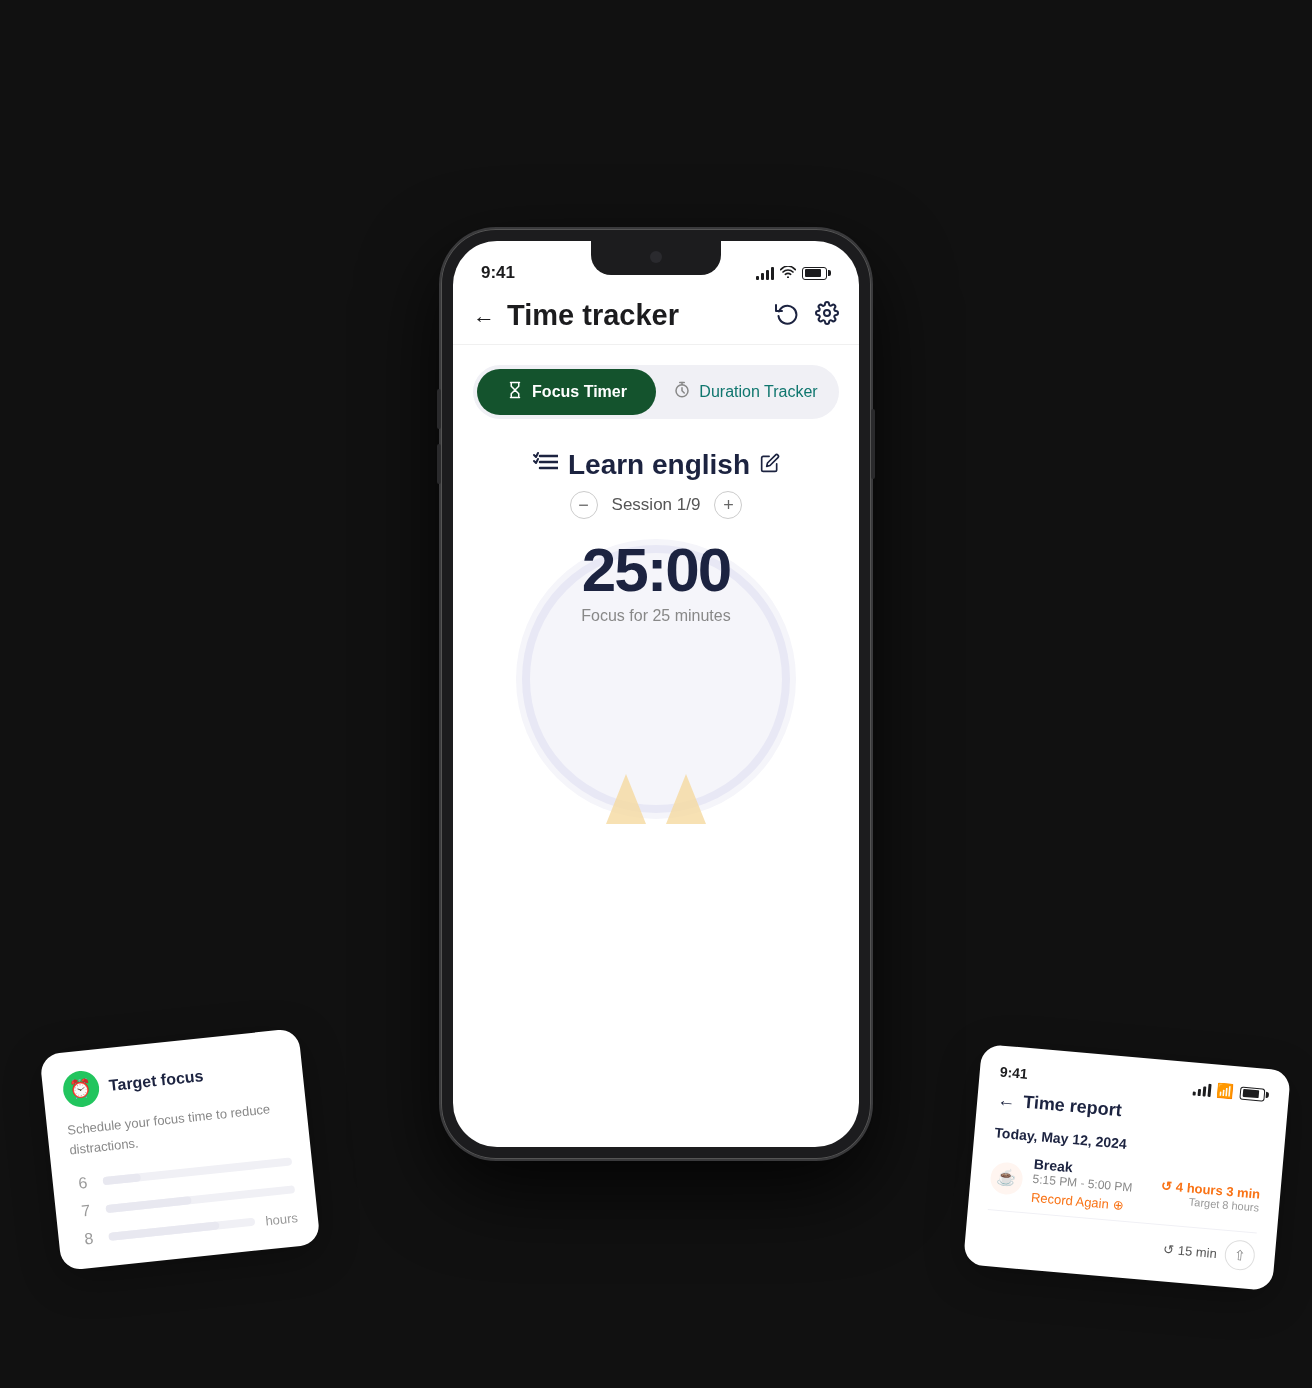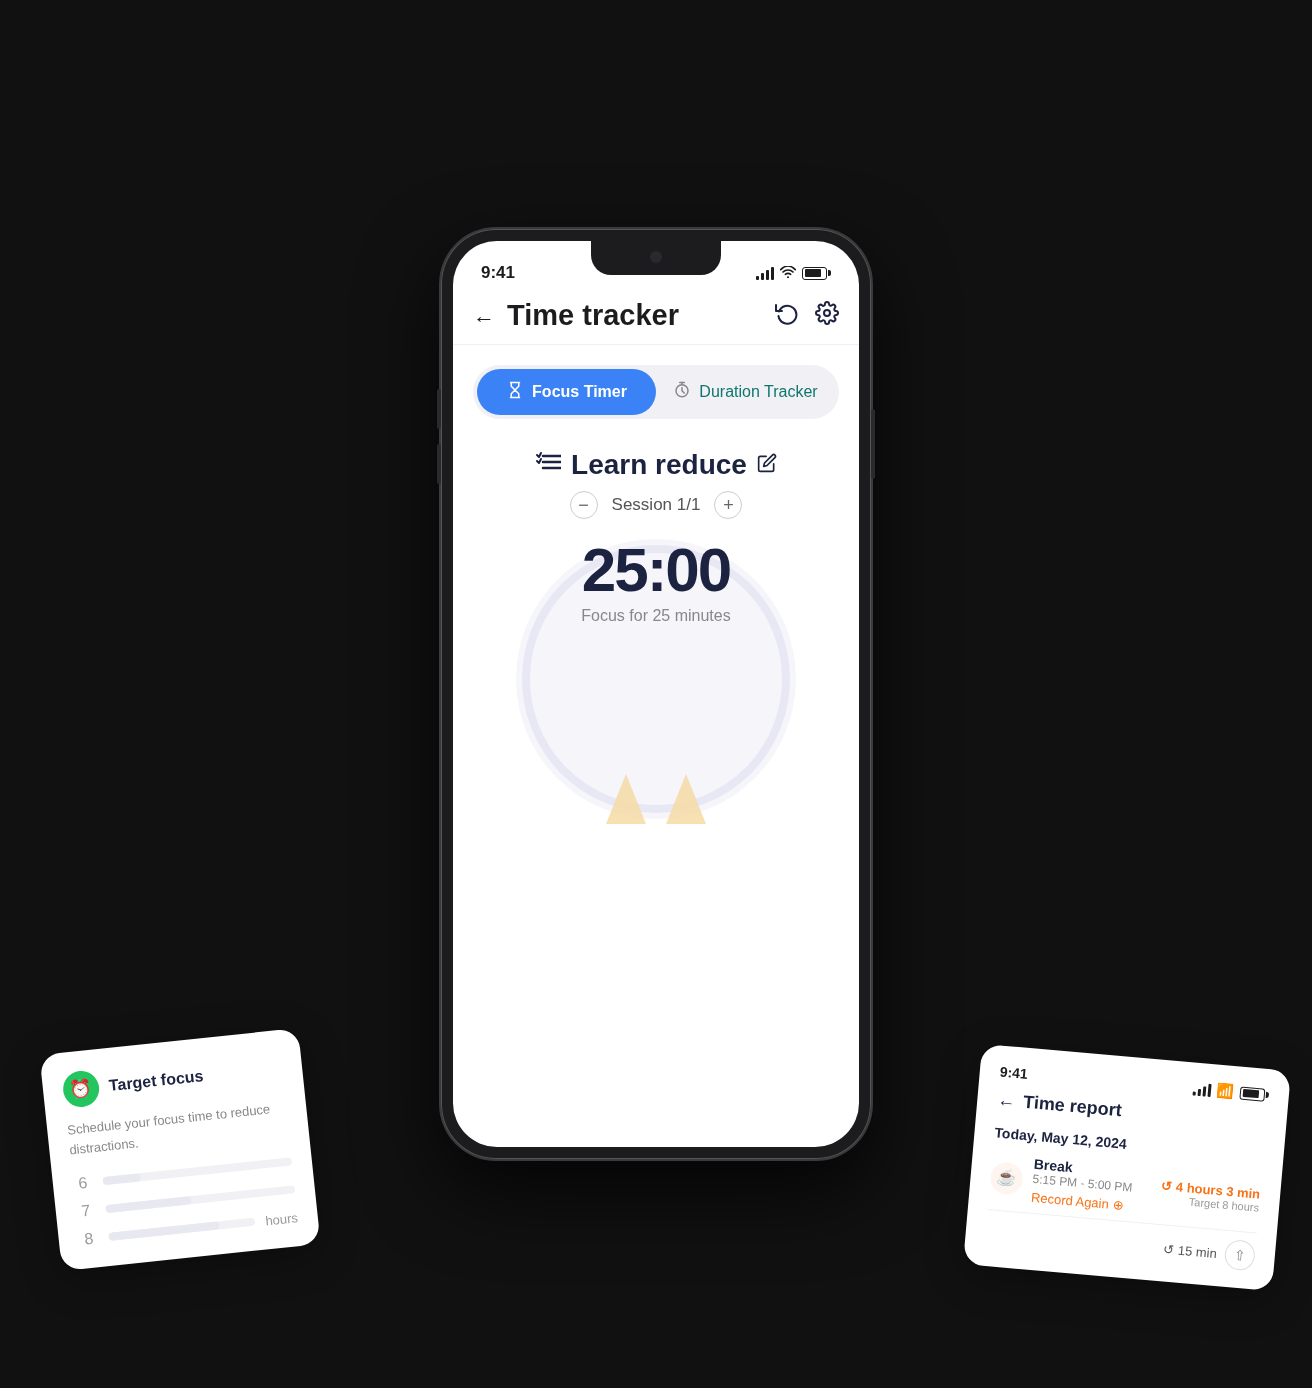--- a/index.html
+++ b/index.html
@@ -165,21 +165,21 @@
     
     .tab-container {
       display: flex;
       margin: 20px 20px 10px;
       background: #f0f0f5;
       border-radius: 30px;
       padding: 4px;
     }
     .tab-active {
       flex: 1;
-      background: #3b82f6;
+      background: #14532d;
       border-radius: 26px;
       padding: 12px 16px;
       display: flex;
       align-items: center;
       justify-content: center;
       gap: 8px;
       cursor: pointer;
     }
     .tab-active span {
       color: #fff;
@@ -658,31 +658,31 @@
         <div class="task-title-row">
           <span class="task-icon">
             <svg width="26" height="22" viewBox="0 0 26 22" fill="none">
               <line x1="8" y1="5" x2="26" y2="5" stroke="#1c2340" stroke-width="2.5" stroke-linecap="round"></line>
               <line x1="8" y1="11" x2="26" y2="11" stroke="#1c2340" stroke-width="2.5" stroke-linecap="round"></line>
               <line x1="8" y1="17" x2="26" y2="17" stroke="#1c2340" stroke-width="2.5" stroke-linecap="round"></line>
               <polyline points="2,4 4,6 6,2" stroke="#1c2340" stroke-width="2" fill="none" stroke-linecap="round" stroke-linejoin="round"></polyline>
               <polyline points="2,10 4,12 6,8" stroke="#1c2340" stroke-width="2" fill="none" stroke-linecap="round" stroke-linejoin="round"></polyline>
             </svg>
           </span>
-          <span class="task-title">Learn reduce</span>
+          <span class="task-title">Learn english</span>
           <span class="edit-icon">
             <svg width="20" height="20" viewBox="0 0 24 24" fill="none" stroke="#1c2340" stroke-width="2" stroke-linecap="round" stroke-linejoin="round">
               <path d="M11 4H4a2 2 0 0 0-2 2v14a2 2 0 0 0 2 2h14a2 2 0 0 0 2-2v-7"></path>
               <path d="M18.5 2.5a2.121 2.121 0 0 1 3 3L12 15l-4 1 1-4 9.5-9.5z"></path>
             </svg>
           </span>
         </div>
         <div class="session-row">
           <button class="session-btn">−</button>
-          <span class="session-text">Session 1/1</span>
+          <span class="session-text">Session 1/9</span>
           <button class="session-btn">+</button>
         </div>
       </div>
 
       <div class="timer-section">
         <div class="timer-circle-outer">
           <div class="timer-bg-circle"></div>
 
           <svg style="position:absolute;top:0;left:0" width="280" height="280" viewBox="0 0 280 280">
             <circle cx="140" cy="140" r="130" fill="none" stroke="#e8e8f5" stroke-width="8"></circle>

